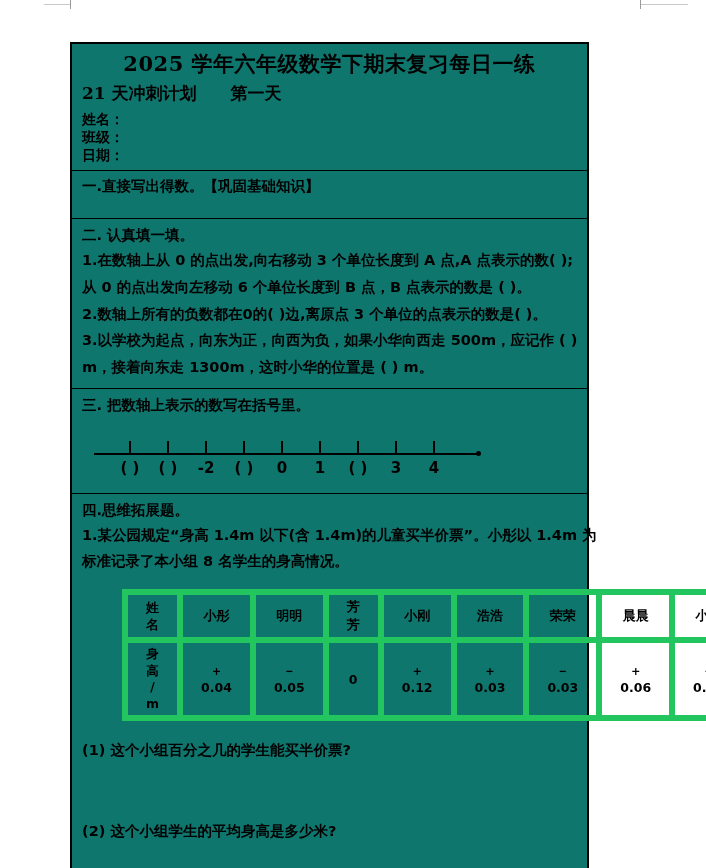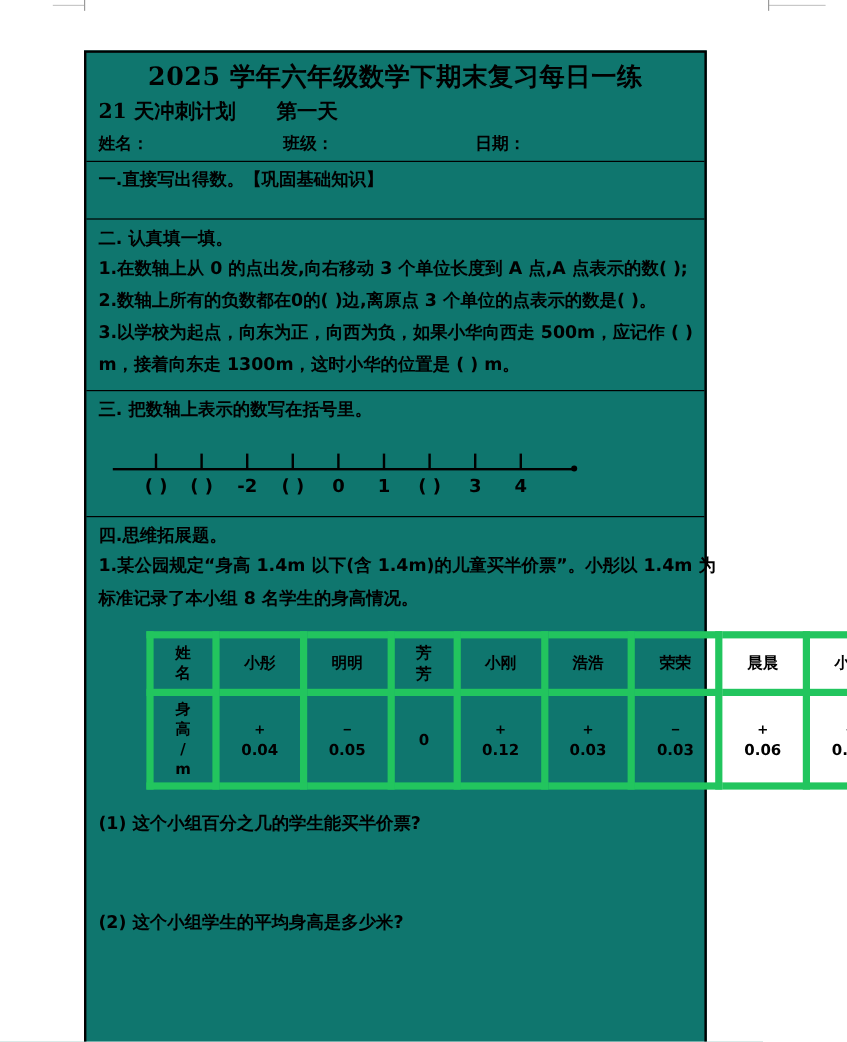--- a/index.html
+++ b/index.html
@@ -78,25 +78,26 @@
     font-size: 17px;
     font-weight: bold;
     font-family: "DejaVu Serif", "Liberation Serif", serif;
     margin-top: 4px;
     line-height: 1.3;
     white-space: nowrap;
   }
   .doc-sub .gap { display: inline-block; width: 34px; }
   .idline {
     display: flex;
-    justify-content: flex-start;
+    justify-content: flex-end;
     margin-top: 7px;
     font-size: 14px;
     font-weight: bold;
     font-family: "DejaVu Sans", "Liberation Sans", sans-serif;
+    flex-direction: column;
   }
   .idline > span { white-space: nowrap; }
   .idline .s1 { margin-right: 112px; }
   .idline .s2 { margin-right: 118px; }
 
   
   .sec-head {
     font-size: 14.5px;
     font-weight: bold;
     line-height: 1.5;
@@ -208,20 +209,21 @@
     </div>
   </div>
 
   <div class="band band-1">
     <div class="sec-head">一.直接写出得数。【巩固基础知识】</div>
   </div>
 
   <div class="band band-2">
     <div class="sec-head">二. 认真填一填。</div>
     <div class="qline">1.在数轴上从 0 的点出发,向右移动 3 个单位长度到 A 点,A 点表示的数(      );</div>
+    <div class="qline">从 0 的点出发向左移动 6 个单位长度到 B 点，B 点表示的数是 (      )。</div>
     <div class="qline">2.数轴上所有的负数都在0的(      )边,离原点 3 个单位的点表示的数是(      )。</div>
     <div class="qline">3.以学校为起点，向东为正，向西为负，如果小华向西走 500m，应记作 (      )</div>
     <div class="qline">m，接着向东走 1300m，这时小华的位置是 (      ) m。</div>
   </div>
 
   <div class="band band-3">
     <div class="sec-head">三. 把数轴上表示的数写在括号里。</div>
     <div class="numline-wrap">
       <div class="nl-axis"></div>
       <div class="nl-enddot"></div>

